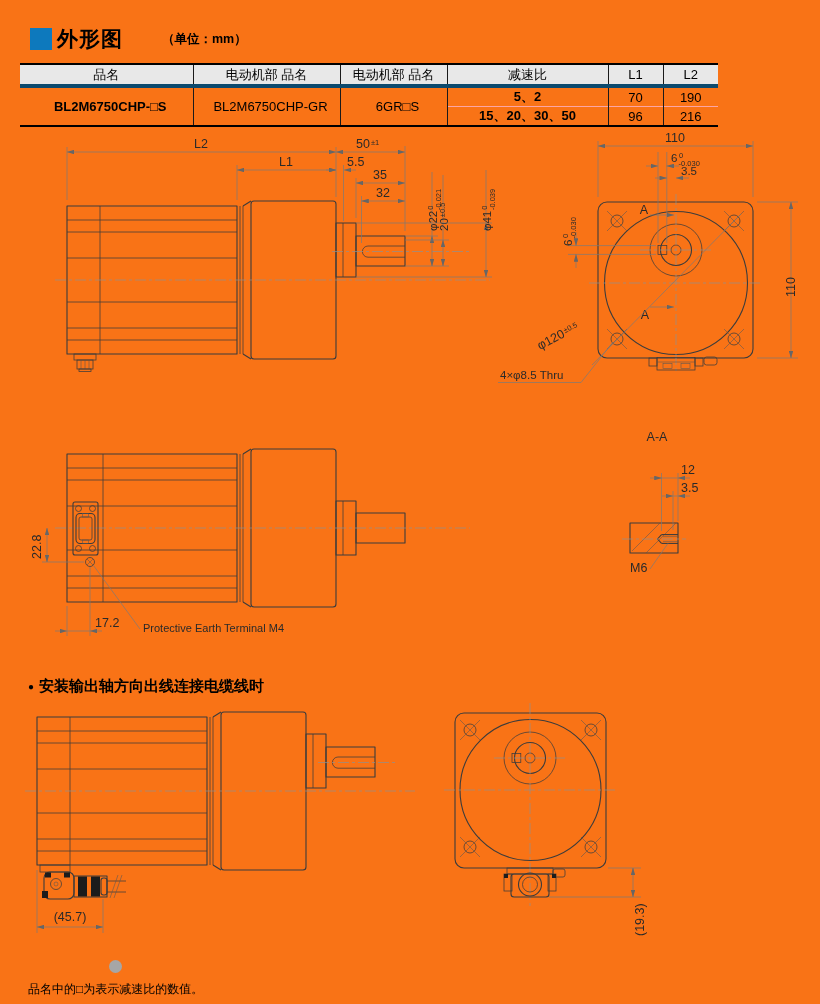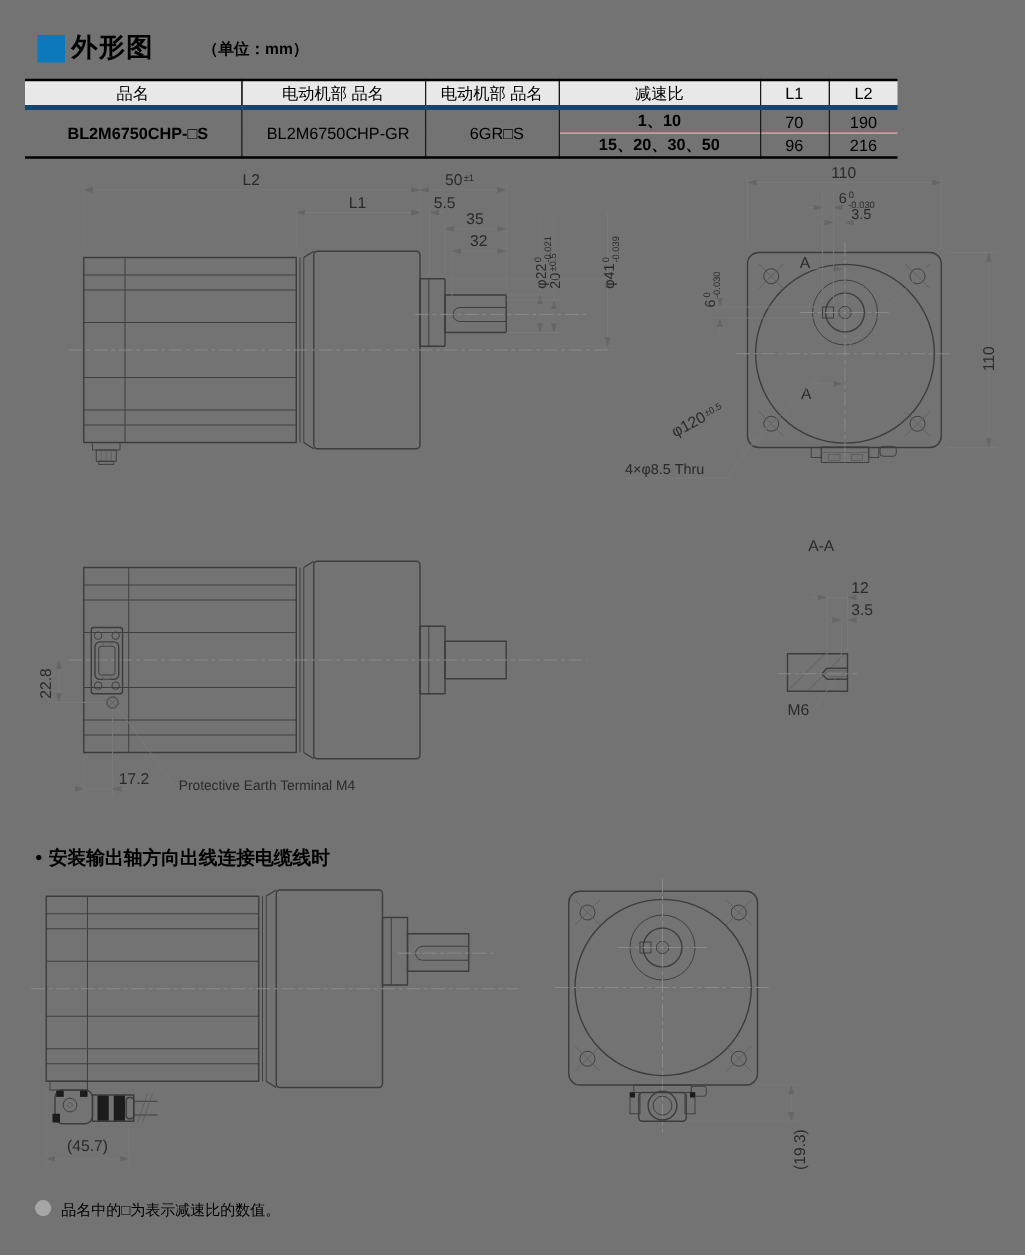--- a/index.html
+++ b/index.html
@@ -1,16 +1,16 @@
 <!DOCTYPE html>
 <html><head>
 <meta charset="utf-8">
 <style>
   html,body{margin:0;padding:0;background:#fff;}
-  .canvas{position:relative;width:820px;height:1004px;background:#737373;overflow:hidden;
+  .canvas{position:relative;width:820px;height:1004px;background:#f97316;overflow:hidden;
           font-family:"Liberation Sans","DejaVu Sans",sans-serif;color:#000;}
 
   
   .hdr{position:absolute;left:30px;top:27px;display:flex;align-items:flex-end;gap:5px;}
   .hdr .sq{width:22px;height:22px;display:inline-block;background:#0d79bd;}
   .hdr h1{margin:0;font-size:21px;font-weight:bold;line-height:23px;letter-spacing:1px;}
   .hdr .unit{font-size:12.5px;font-weight:bold;padding-bottom:2px;margin-left:34px;}
 
   
   .spec{position:absolute;left:20px;top:63px;width:698px;border-collapse:collapse;table-layout:fixed;
@@ -34,21 +34,21 @@
   .ol {stroke:#3c3c3c;stroke-width:1.1;fill:none;stroke-linejoin:round;}
   .ol2{stroke:#3c3c3c;stroke-width:.75;fill:none;}
   .ol3{stroke:#575757;stroke-width:.55;fill:none;}
   .dim{stroke:#7a7a7a;stroke-width:.7;fill:none;}
   .cl {stroke:#8f8f8f;stroke-width:.7;fill:none;stroke-dasharray:11 3 3 3;}
   .blk{fill:#1c1c1c;stroke:none;}
 
   
   .sec2{position:absolute;left:28px;top:677px;display:flex;align-items:center;gap:5px;font-size:15px;font-weight:bold;}
   .sec2 .dot{font-size:10px;line-height:15px;}
-  .foot{position:absolute;left:28px;top:960px;display:flex;gap:8px;font-size:12px;}
+  .foot{position:absolute;left:28px;top:960px;display:flex;align-items:center;gap:8px;font-size:12px;flex-direction:column;}
   .foot .gdot{width:13px;height:13px;border-radius:50%;background:#a6a6a6;flex:0 0 auto;}
 </style>
 </head>
 <body>
 
 <div class="canvas">
 
   <div class="hdr">
     <span class="sq" style="background: rgb(13, 121, 189);"></span>
     <h1>外形图</h1>
@@ -72,21 +72,21 @@
         <th class="vl">减速比</th>
         <th class="vl">L1</th>
         <th class="vl">L2</th>
       </tr>
     </thead>
     <tbody>
       <tr>
         <td rowspan="2" class="left b">BL2M6750CHP-□S</td>
         <td rowspan="2" class="vl left">BL2M6750CHP-GR</td>
         <td rowspan="2" class="vl left">6GR□S</td>
-        <td class="vl b">1、10</td>
+        <td class="vl b">5、2</td>
         <td class="vl">70</td>
         <td class="vl">190</td>
       </tr>
       <tr>
         <td class="vl b rr">15、20、30、50</td>
         <td class="vl rr">96</td>
         <td class="vl rr">216</td>
       </tr>
     </tbody>
   </table>

